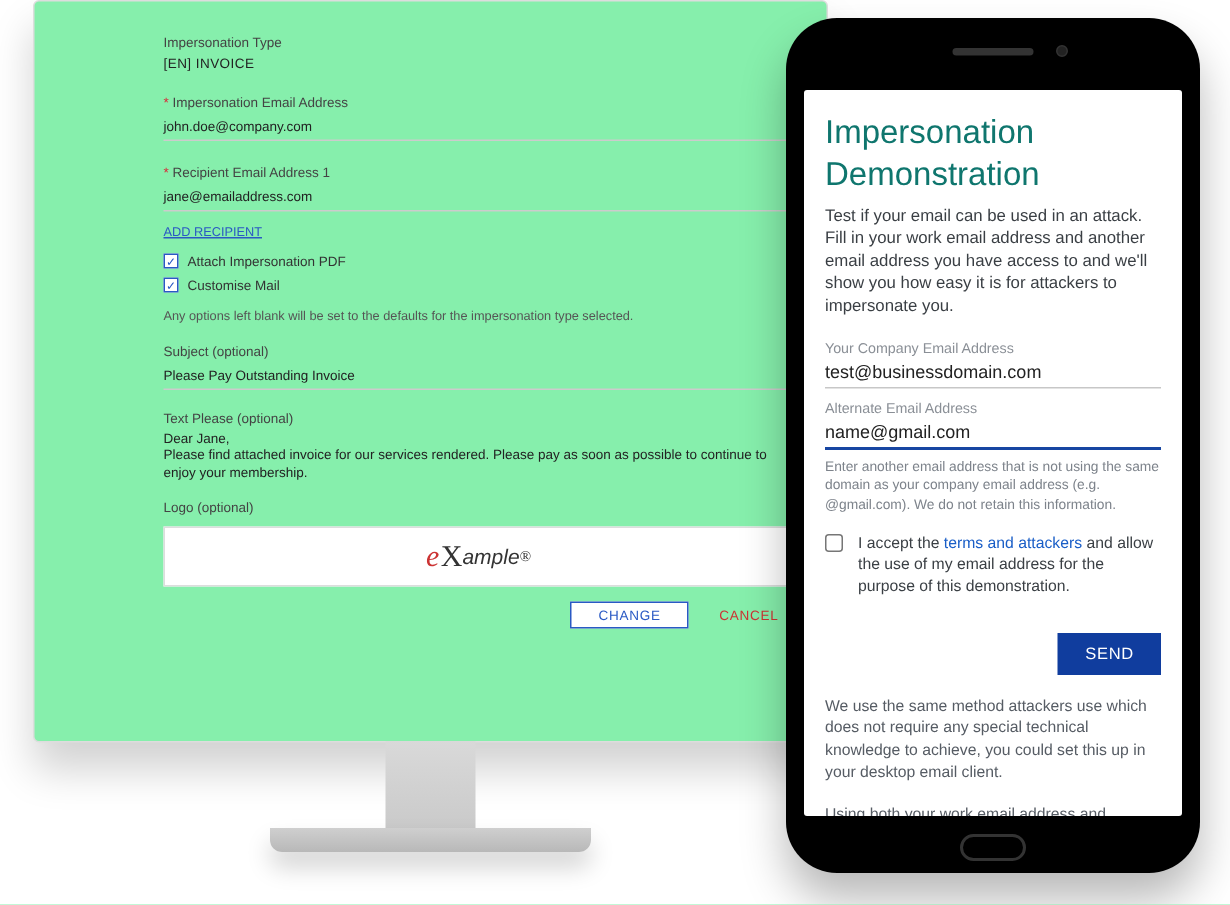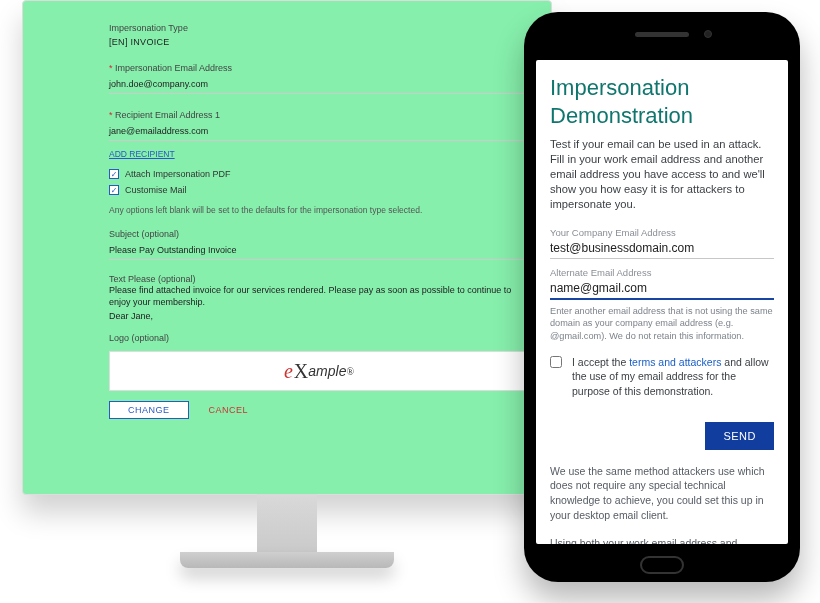--- a/index.html
+++ b/index.html
@@ -68,21 +68,21 @@
   .logo-box {
     margin-top:8px;
     background:#fff;
     border:1px solid #ddd;
     height:40px;
     display:flex; align-items:center; justify-content:center;
     font-family: "Brush Script MT", cursive;
     font-size:20px; color:#333;
   }
   .logo-box .accent { color:#c33; font-style:italic; margin-right:1px;}
-  .btn-row { display:flex; gap:10px; justify-content:flex-start; margin-top:10px; }
+  .btn-row { display:flex; gap:10px; justify-content:flex-end; margin-top:10px; }
   .btn-change {
     border:1px solid #2a59c4; color:#2a59c4; background:#fff;
     font-size:9px; padding:3px 18px; letter-spacing:.5px;
   }
   .btn-cancel {
     border:none; background:none; color:#c33; font-size:9px;
     padding:3px 10px; letter-spacing:.5px;
   }
 
   
@@ -171,22 +171,22 @@
 
     <div class="d-help">Any options left blank will be set to the defaults for the impersonation type selected.</div>
 
     <div class="d-label" style="margin-top:14px;">Subject (optional)</div>
     <div class="d-field">
       <div class="d-value">Please Pay Outstanding Invoice</div>
       <div class="bar"></div>
     </div>
 
     <div class="d-label" style="margin-top:14px;">Text Please (optional)</div>
+    <div class="d-value" style="margin-top:3px;">Dear Jane,</div>
     <div class="d-value" style="margin-top:1px; line-height:1.3;">Please find attached invoice for our services rendered. Please pay as soon as possible to continue to enjoy your membership.</div>
-    <div class="d-value" style="margin-top:3px;">Dear Jane,</div>
 
     <div class="d-label" style="margin-top:12px;">Logo (optional)</div>
     <div class="logo-box">
       <span class="accent">e</span>
         <span>X</span>
         <span style="font-family:Arial; font-size:14px; font-style:italic;">ample</span>
         <span style="font-size:10px;">®</span>
     </div>
 
     <div class="btn-row">

